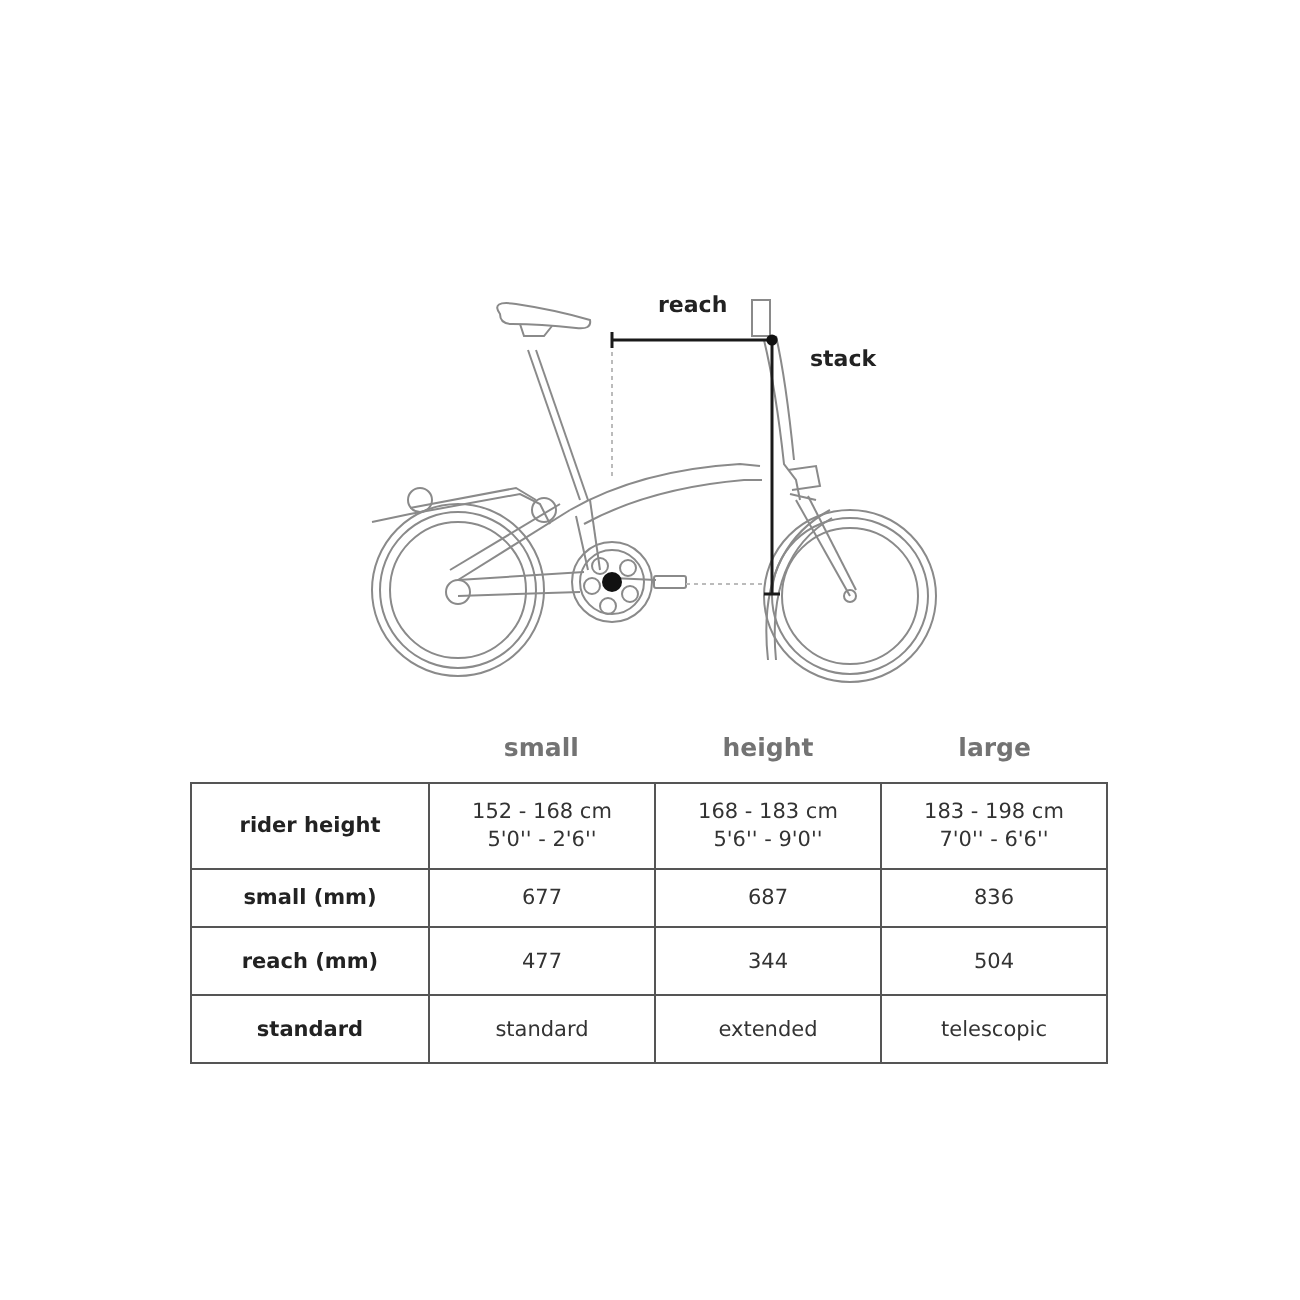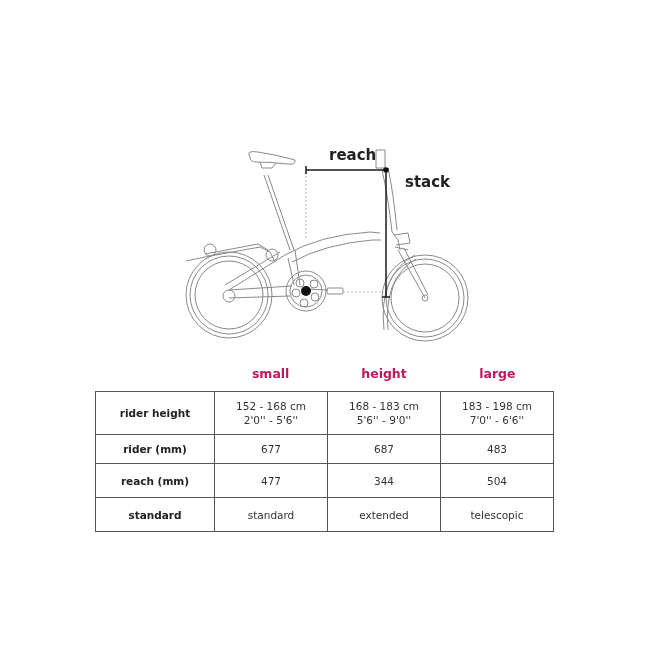--- a/index.html
+++ b/index.html
@@ -1,21 +1,21 @@
 <!DOCTYPE html>
 <html><head>
 <meta charset="utf-8">
 <style>
   html, body { margin:0; padding:0; background:#ffffff; }
   body { width:650px; height:650px; position:relative; overflow:hidden;
          font-family:"DejaVu Sans", "Liberation Sans", sans-serif; color:#1e1e1e; }
   #diagram { position:absolute; left:0; top:0; width:650px; height:360px; }
-  .lbl { position:absolute; font-size:15px; font-weight:bold; color:#222; }
+  .lbl { position:absolute; font-size:11px; font-weight:bold; color:#222; }
   #size-headers { position:absolute; left:214px; top:366px; width:340px; height:20px; display:flex; }
-  #size-headers div { flex:1; text-align:center; font-size:12.5px; font-weight:bold; color:#be185d; }
+  #size-headers div { flex:1; text-align:center; font-size:12.5px; font-weight:bold; color:#737373; }
   table.geo { position:absolute; left:95px; top:391px; width:459px; border-collapse:collapse;
               table-layout:fixed; }
   table.geo td { border:1.3px solid #555; text-align:center; font-size:10.5px; color:#333; padding:0; }
   table.geo td.rh { font-weight:bold; color:#222; width:118px; }
   .r1 td { height:42px; }
   .r2 td { height:28px; }
   .r3 td { height:33px; }
   .r4 td { height:33px; }
   .two { line-height:14px; }
 </style>
@@ -104,36 +104,36 @@
   <div>height</div>
   <div>large</div>
 </div>
 
 <table class="geo">
   <tbody>
       <tr class="r1">
     <td class="rh">rider height</td>
     <td class="two">
       <div>152 - 168 cm</div>
-      <div>2'0'' - 5'6''</div>
+      <div>5'0'' - 2'6''</div>
     </td>
     <td class="two">
       <div>168 - 183 cm</div>
       <div>5'6'' - 9'0''</div>
     </td>
     <td class="two">
       <div>183 - 198 cm</div>
       <div>7'0'' - 6'6''</div>
     </td>
   </tr>
   <tr class="r2">
-    <td class="rh">rider (mm)</td>
+    <td class="rh">small (mm)</td>
     <td>677</td>
     <td>687</td>
-    <td>483</td>
+    <td>836</td>
   </tr>
   <tr class="r3">
     <td class="rh">reach (mm)</td>
     <td>477</td>
     <td>344</td>
     <td>504</td>
   </tr>
   <tr class="r4">
     <td class="rh">standard</td>
     <td>standard</td>

